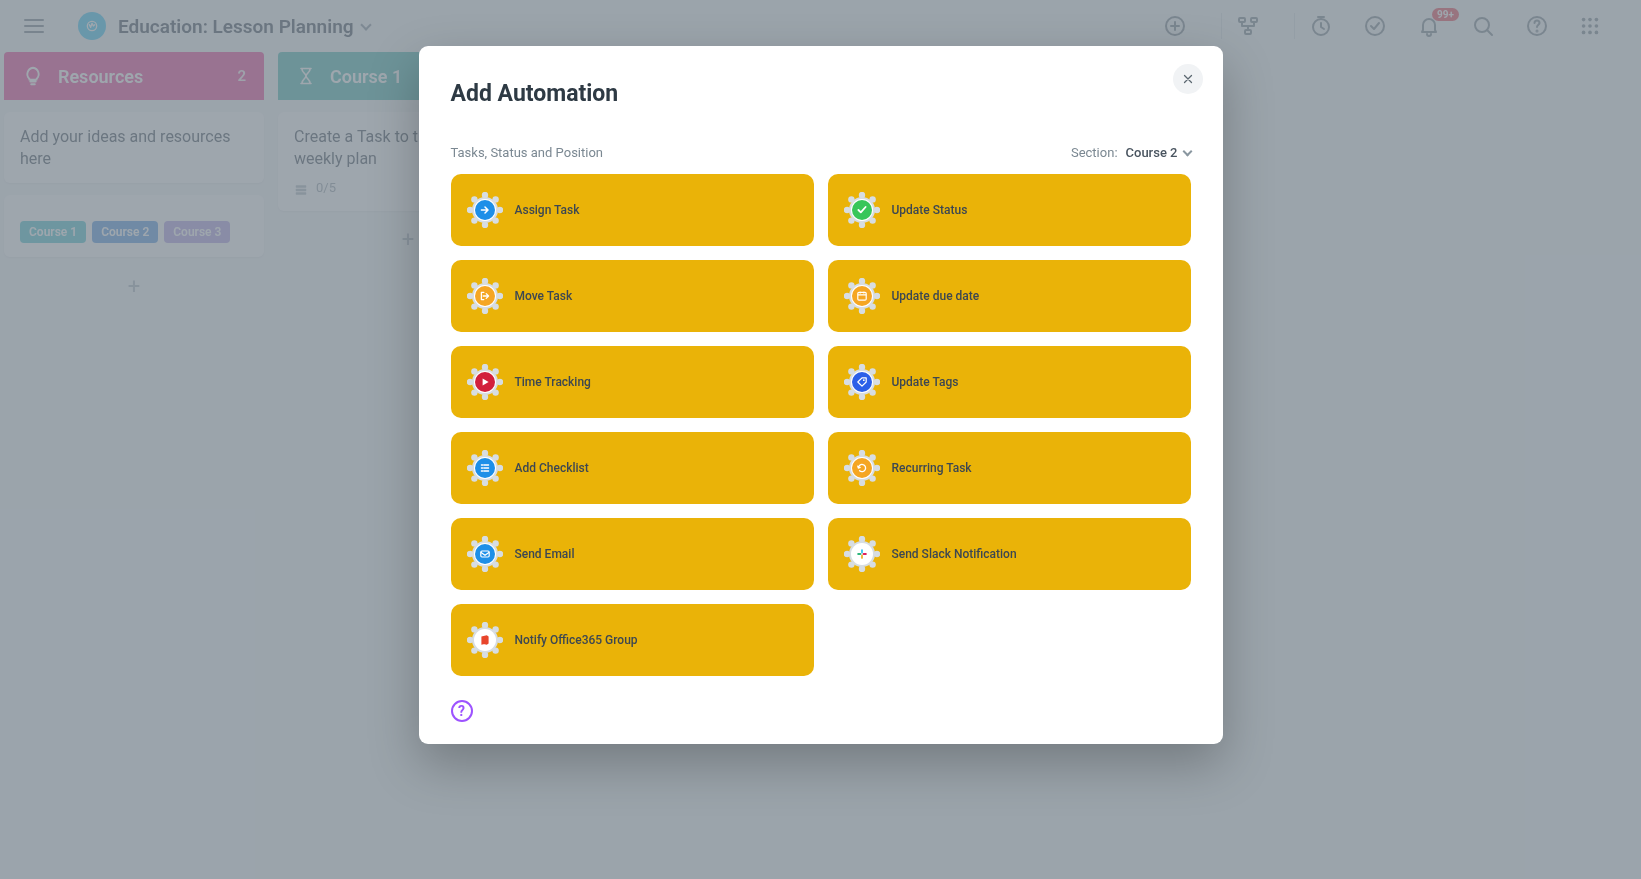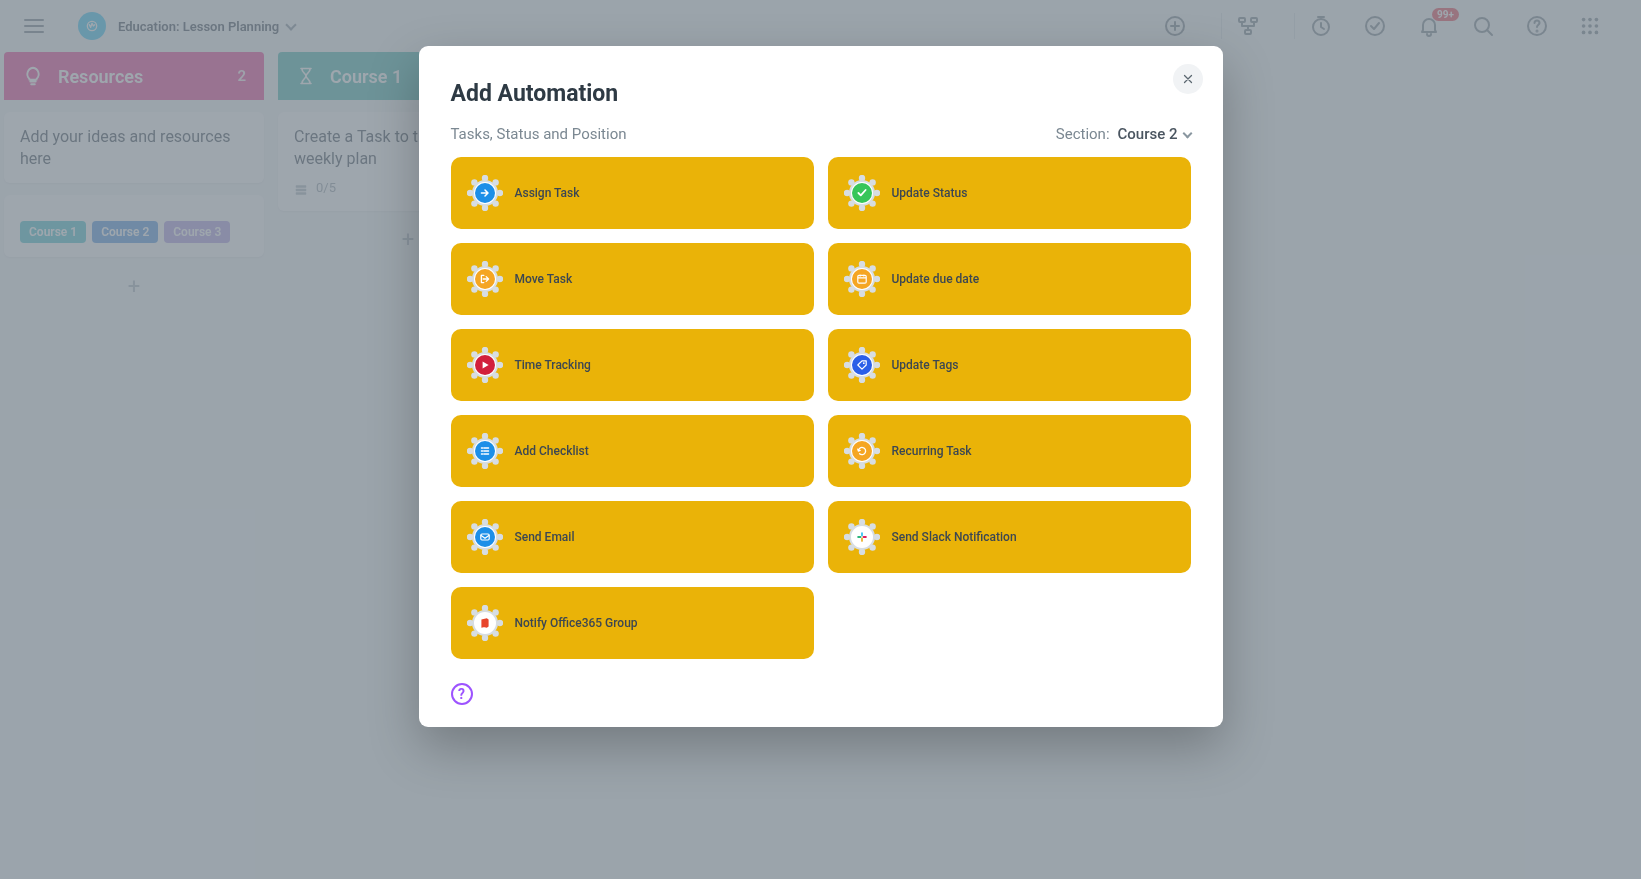--- a/index.html
+++ b/index.html
@@ -21,21 +21,21 @@
     position: relative;
   }
   .hamburger { display:flex; flex-direction:column; gap:4px; cursor:pointer; padding:6px; }
   .hamburger div { width:20px; height:2px; background:#7a8790; border-radius:1px; }
   .project-icon {
     width:28px; height:28px; border-radius:50%;
     background:#40c8f5; display:flex; align-items:center; justify-content:center;
     margin-left:28px;
   }
   .project-icon svg { width:16px; height:16px; }
-  .project-title { margin-left:12px; font-size:13px; font-weight:600; color:#4a5560; display:flex; align-items:center; gap:8px; cursor:pointer;}
+  .project-title { margin-left:12px; font-size:19px; font-weight:600; color:#4a5560; display:flex; align-items:center; gap:8px; cursor:pointer;}
   .chev-down { border:solid #8a97a0; border-width:0 2px 2px 0; display:inline-block; padding:3px; transform:rotate(45deg); margin-top:-2px;}
   .topbar-right { margin-left:auto; display:flex; align-items:center; gap:10px; }
   .top-icon {
     width:44px; height:44px; display:flex; align-items:center; 
     color:#7f8b94; cursor:pointer; position:relative;
   }
   .top-sep { width:1px; height:26px; background:#d9e0e5; margin:0 4px; }
   .badge {
     position:absolute; top:4px; right:2px; background:#e94b5b; color:#fff;
     font-size:10px; font-weight:700; padding:1px 5px; border-radius:9px;
@@ -80,22 +80,22 @@
     padding:34px 32px 22px 32px; box-shadow:0 20px 50px rgba(0,0,0,.25);
     position:relative;
   }
   .modal-title { font-size:23px; font-weight:700; color:#2e3a44; }
   .modal-close {
     position:absolute; top:18px; right:20px; width:30px; height:30px;
     border-radius:50%; background:#f1f3f5; display:flex; align-items:center; justify-content:center;
     color:#5b6770; cursor:pointer; font-size:16px;
   }
   .subhead {
-    margin-top:18px; display:flex; align-items:center; justify-content:space-between;
-    color:#7b8892; font-size:15px;
+    margin-top:38px; display:flex; align-items:center; justify-content:space-between;
+    color:#7b8892; font-size:13px;
   }
   .section-picker { color:#7b8892; display:flex; align-items:center; gap:8px;}
   .section-picker .val { color:#4a5560; font-weight:500; cursor:pointer; display:flex; align-items:center; gap:6px;}
   .small-chev { border:solid #8a97a0; border-width:0 2px 2px 0; display:inline-block; padding:2.5px; transform:rotate(45deg); margin-top:-2px;}
 
   .grid {
     margin-top:14px; display:grid; grid-template-columns:1fr 1fr; gap:14px;
   }
   .opt {
     background:#eab308; border-radius:10px; height:72px;

